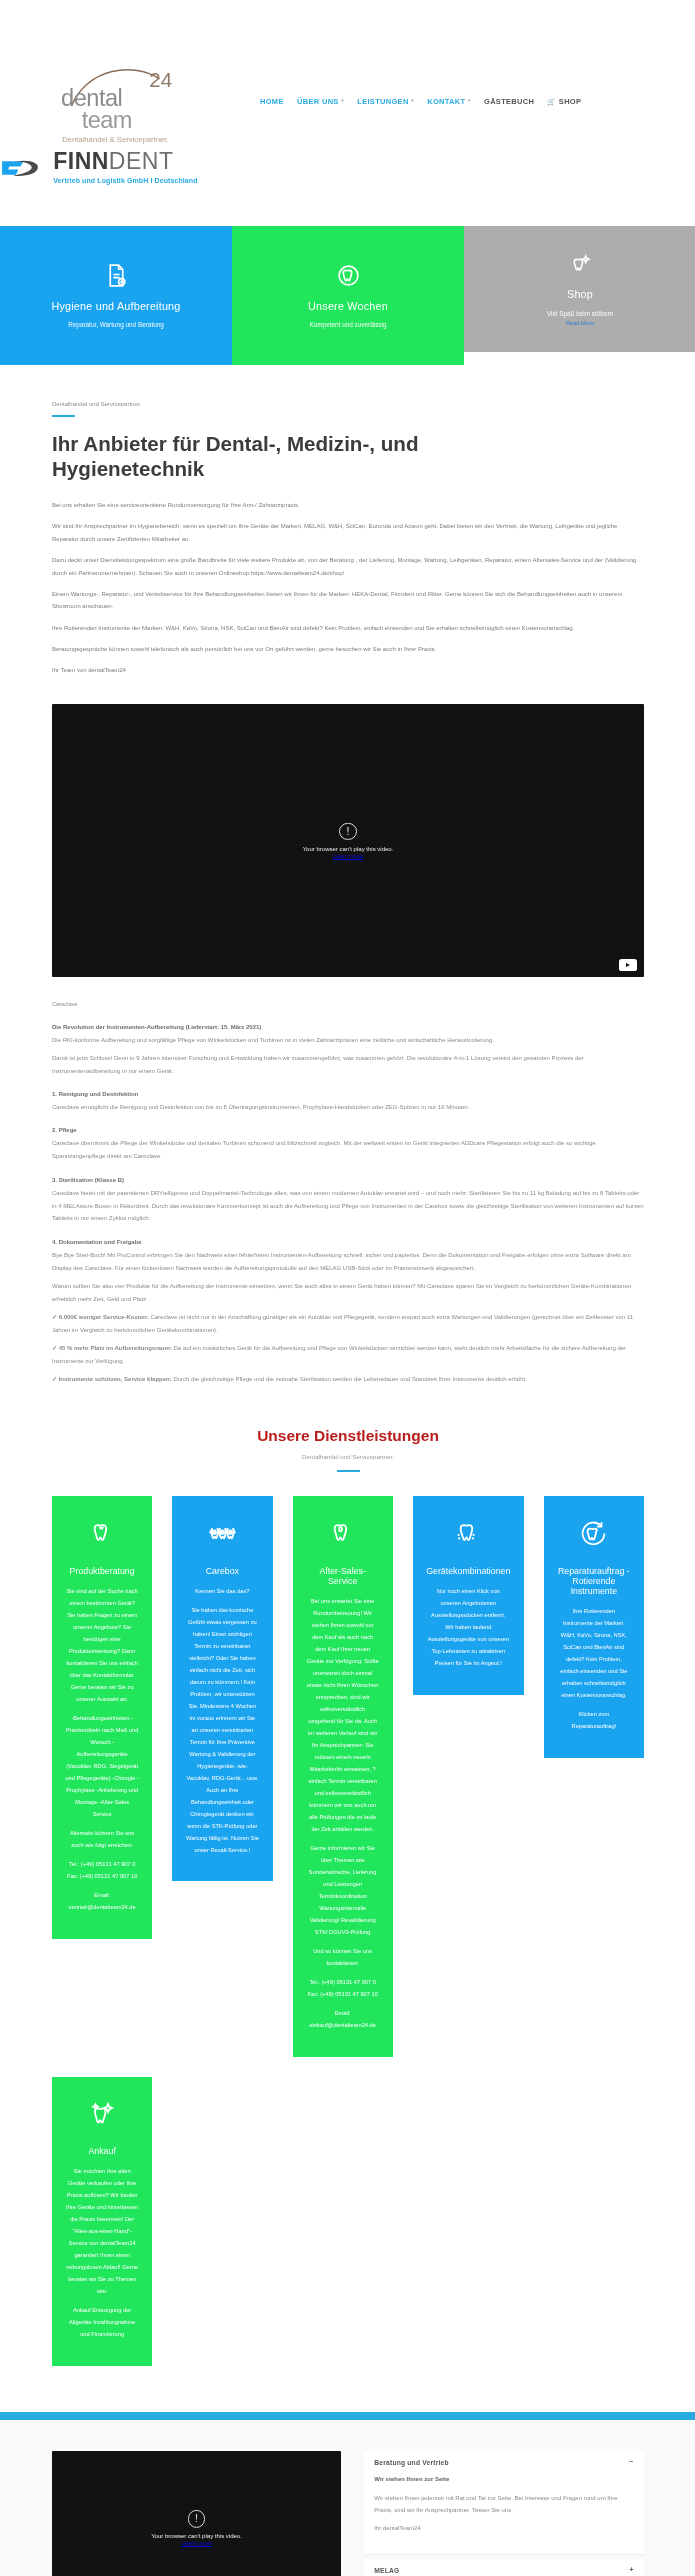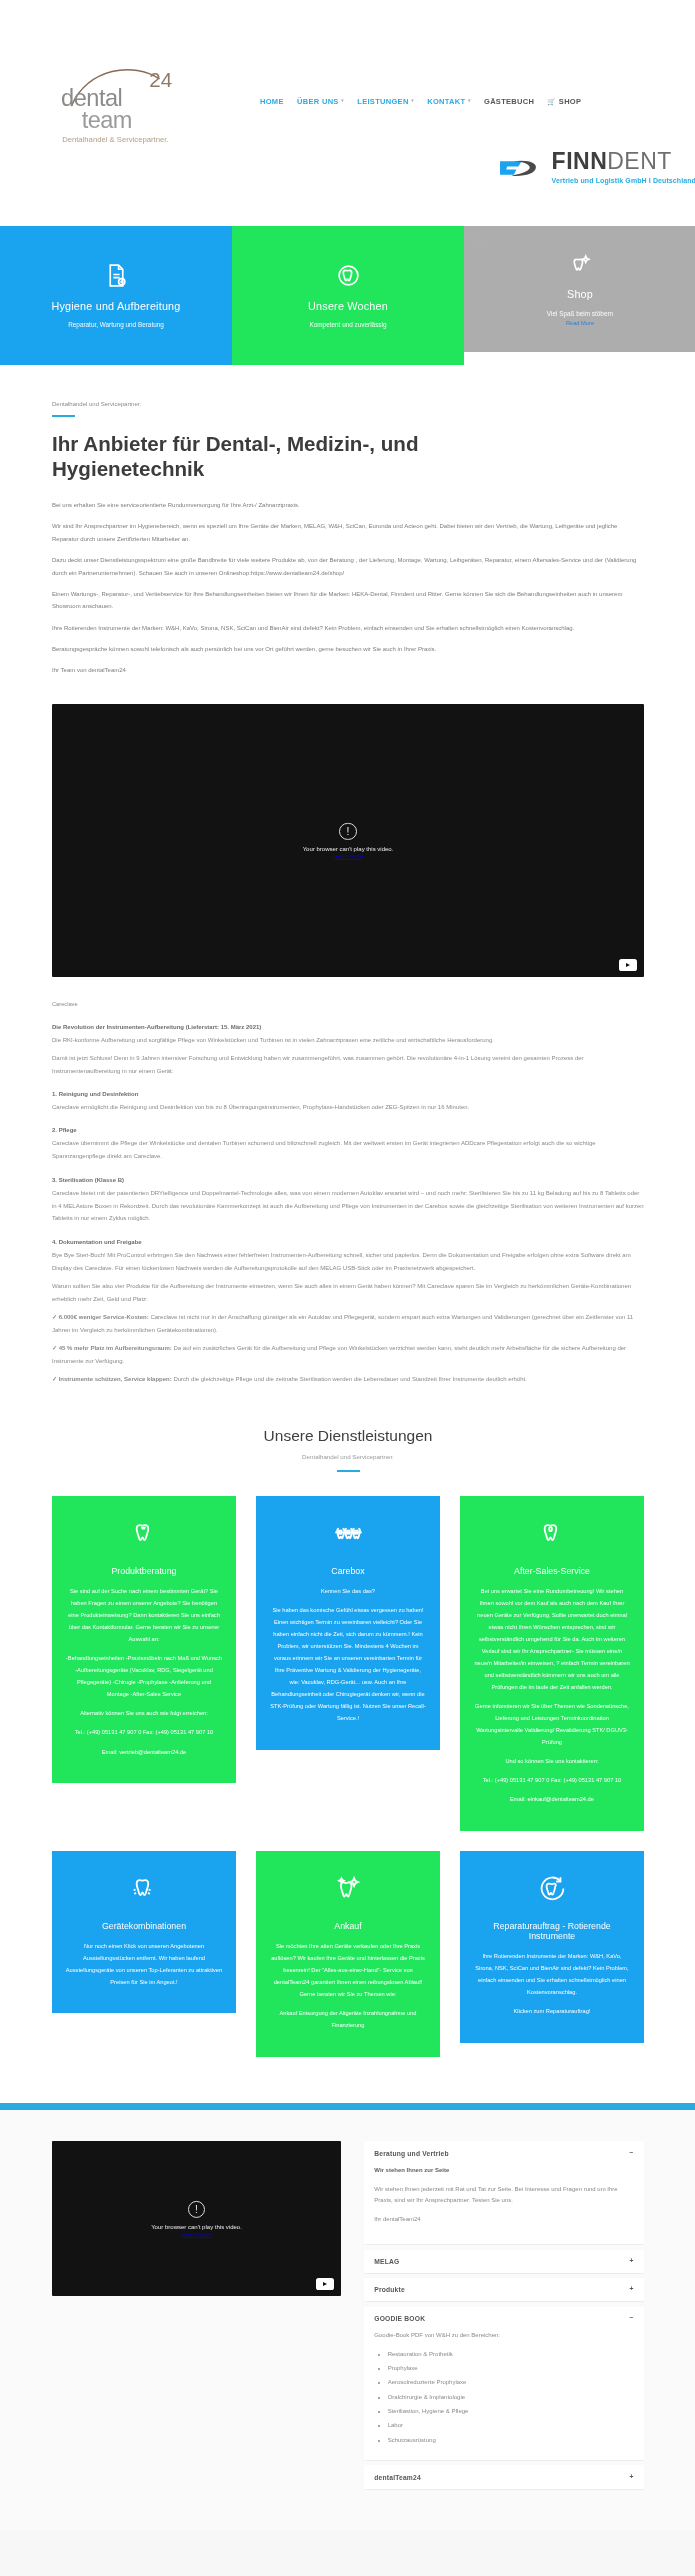--- a/index.html
+++ b/index.html
@@ -12,21 +12,21 @@
   .logo-wrap{position:absolute;left:57px;top:57px;width:118px;height:88px}
   .logo-svg{width:118px;height:88px;display:block}
   .main-nav{position:absolute;left:260px;top:97px;display:flex;align-items:center;gap:13.4px}
   .nav-item{font-size:7.5px;font-weight:700;letter-spacing:0.3px;color:#29abe2;text-transform:uppercase;
             display:flex;align-items:center;gap:2.6px;cursor:pointer;white-space:nowrap;font-stretch:condensed}
   .nav-item.dark{color:#555}
   .caret{font-size:4.6px;color:#aab;line-height:1}
   .cart-ico{font-size:6.7px;color:#555}
 
   
-  .finn-banner{height:118px;display:flex;align-items:center;justify-content:flex-end;background:#fff}
+  .finn-banner{height:118px;display:flex;align-items:center;justify-content:flex-start;background:#fff}
   .finn-inner{display:flex;align-items:center;gap:8.2px}
   .finn-mark{width:45px;height:23px}
   .finn-text{display:flex;flex-direction:column;}
   .finn-name{font-size:23px;letter-spacing:0.5px;line-height:1}
   .finn-name b{color:#3f3f3f;font-weight:700}
   .finn-name span{color:#6f6f6f;font-weight:300}
   .finn-sub{color:#29abe2;font-size:7px;font-weight:700;margin-top:3.1px;letter-spacing:0.1px}
 
   
   .tiles{display:flex;height:139px;position:relative;background:#fff}
@@ -62,24 +62,24 @@
   .vid-yt i{width:0;height:0;border-left:4.6px solid #111;border-top:2.6px solid transparent;border-bottom:2.6px solid transparent;display:block}
 
   
   .longtext{padding:20.6px 52px 0;max-width:696px}
   .longtext h4{font-size:6px;color:#6d6d6d;margin:13.4px 0 4.1px;font-weight:700}
   .longtext p{font-size:6px;line-height:2.15;color:#8a8a8a;margin-bottom:5.2px}
   .longtext .tiny{font-size:5.7px}
 
   
   .services{padding:36px 52px 20.6px;text-align:center}
-  .sec-title{font-size:15.5px;color:#404040;font-weight:400;font-stretch:condensed}
+  .sec-title{font-size:15.5px;color:#b91c1c;font-weight:700;font-stretch:condensed}
   .sec-sub{font-size:6.2px;color:#9a9a9a;margin-top:8.2px}
   .sec-rule{width:23px;height:2.1px;background:#29abe2;margin:10.3px auto 24px}
-  .svc-grid{display:grid;grid-template-columns:repeat(3,1fr);gap:20px;align-items:start}
+  .svc-grid{display:grid;grid-template-columns:repeat(5,1fr);gap:20px;align-items:start}
   .svc-card{padding:23px 13.4px 17.5px;color:#fff;text-align:center;cursor:pointer}
   .svc-card.green{background:#21e65c}
   .svc-card.blue{background:#1aa3ef}
   .svc-card svg{width:29px;height:29px;stroke:#fff;fill:none;stroke-width:1.5;margin-bottom:15.5px}
   .svc-title{font-size:8.8px;font-weight:400;margin-bottom:10.3px;font-stretch:condensed}
   .svc-body{font-size:5.7px;line-height:2.1}
   .svc-body p{margin-bottom:7.2px}
 
   
   .blue-bar{height:7.2px;background:#29abe2;margin-top:26px}
@@ -302,43 +302,43 @@
       <svg viewBox="0 0 24 24">
           <path d="M8 5c-1.5 0-2.5 1.2-2.5 3 0 2.4 1 4.2 1.7 6.8.4 1.5.6 2.7 1.3 2.7 1 0 1.1-2.2 1.8-2.2s.8 2.2 1.8 2.2c.7 0 .9-1.2 1.3-2.7.7-2.6 1.7-4.4 1.7-6.8 0-1.8-1-3-2.5-3-1 0-1.6.5-2.4.5S9 5 8 5z"></path>
           <path d="M5 15.5l-1.4 1M15 15.5l1.4 1M4.6 13l-1.6.4M15.4 13l1.6.4"></path>
         </svg>
       <div class="svc-title">Gerätekombinationen</div>
       <div class="svc-body">
         <p>Nur noch einen Klick von unseren Angebotenen Ausstellungsstücken entfernt. Wir haben laufend Ausstellungsgeräte von unseren Top-Leferanten zu attraktiven Preisen für Sie im Angeot.!</p>
       </div>
     </div>
 
+    <div class="svc-card blue">
+      <svg viewBox="0 0 24 24">
+          <path d="M21 12a9 9 0 1 1-2.6-6.4"></path>
+          <path d="M18.6 2.6v3.6h-3.6"></path>
+          <path d="M9 8c-1.2 0-1.9.9-1.9 2.2 0 1.8.8 3.1 1.3 5 .3 1.1.4 1.9 1 1.9.7 0 .8-1.5 1.3-1.5s.6 1.5 1.3 1.5c.6 0 .7-.8 1-1.9.5-1.9 1.3-3.2 1.3-5C15.3 8.9 14.6 8 13.4 8c-.7 0-1.2.4-1.7.4S9.7 8 9 8z"></path>
+        </svg>
+      <div class="svc-title">Reparaturauftrag - Rotierende Instrumente</div>
+      <div class="svc-body">
+        <p>Ihre Rotierenden Instrumente der Marken: W&amp;H, KaVo, Sirona, NSK, SciCan und BienAir sind defekt? Kein Problem, einfach einsenden und Sie erhalten schnellstmöglich einen Kostenvoranschlag.</p>
+        <p>Klicken zum Reparaturauftrag!</p>
+      </div>
+    </div>
+
     <div class="svc-card green">
       <svg viewBox="0 0 24 24">
           <path d="M8 7c-1.4 0-2.3 1.1-2.3 2.8 0 2.2.9 3.9 1.6 6.3.4 1.4.5 2.5 1.2 2.5.9 0 1-2 1.6-2s.7 2 1.6 2c.7 0 .8-1.1 1.2-2.5.7-2.4 1.6-4.1 1.6-6.3C14.5 8.1 13.6 7 12.2 7c-.9 0-1.5.5-2.1.5S8.9 7 8 7z"></path>
           <path d="M16.6 3.4l1 2.3 2.3 1-2.3 1-1 2.3-1-2.3-2.3-1 2.3-1z"></path>
           <path d="M6.2 3.6l.6 1.3 1.3.6-1.3.6-.6 1.3-.6-1.3-1.3-.6 1.3-.6z"></path>
         </svg>
       <div class="svc-title">Ankauf</div>
       <div class="svc-body">
         <p>Sie möchten Ihre alten Geräte verkaufen oder Ihre Praxis auflösen? Wir kaufen Ihre Geräte und hinterlassen die Praxis besenrein! Der "Alles-aus-einer-Hand"- Service von dentalTeam24 garantiert Ihnen einen reibungslosen Ablauf! Gerne beraten wir Sie zu Themen wie:</p>
         <p>Ankauf Entsorgung der Altgeräte Inzahlungnahme und Finanzierung</p>
-      </div>
-    </div>
-
-    <div class="svc-card blue">
-      <svg viewBox="0 0 24 24">
-          <path d="M21 12a9 9 0 1 1-2.6-6.4"></path>
-          <path d="M18.6 2.6v3.6h-3.6"></path>
-          <path d="M9 8c-1.2 0-1.9.9-1.9 2.2 0 1.8.8 3.1 1.3 5 .3 1.1.4 1.9 1 1.9.7 0 .8-1.5 1.3-1.5s.6 1.5 1.3 1.5c.6 0 .7-.8 1-1.9.5-1.9 1.3-3.2 1.3-5C15.3 8.9 14.6 8 13.4 8c-.7 0-1.2.4-1.7.4S9.7 8 9 8z"></path>
-        </svg>
-      <div class="svc-title">Reparaturauftrag - Rotierende Instrumente</div>
-      <div class="svc-body">
-        <p>Ihre Rotierenden Instrumente der Marken: W&amp;H, KaVo, Sirona, NSK, SciCan und BienAir sind defekt? Kein Problem, einfach einsenden und Sie erhalten schnellstmöglich einen Kostenvoranschlag.</p>
-        <p>Klicken zum Reparaturauftrag!</p>
       </div>
     </div>
   </div>
 </section>
 
 <div class="blue-bar"></div>
 
 <section class="acc-section">
   <div class="acc-left">
     <div class="acc-video">

